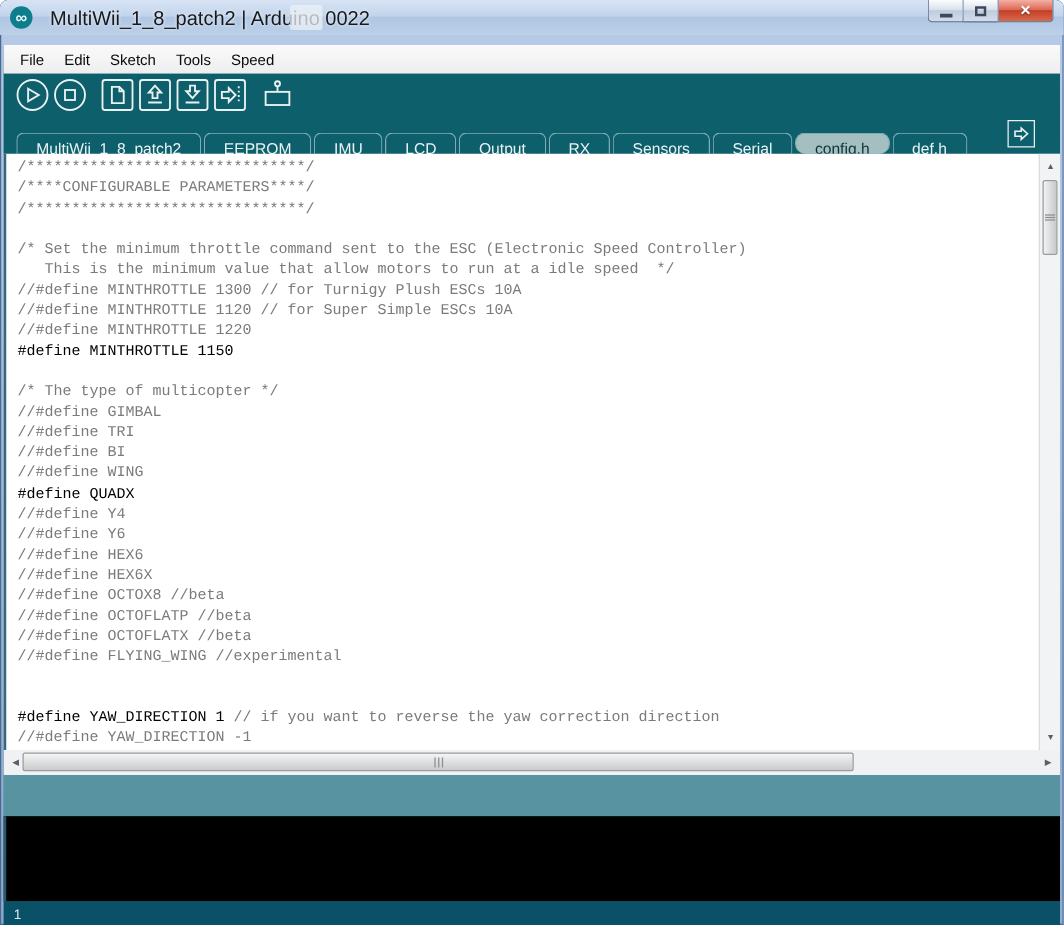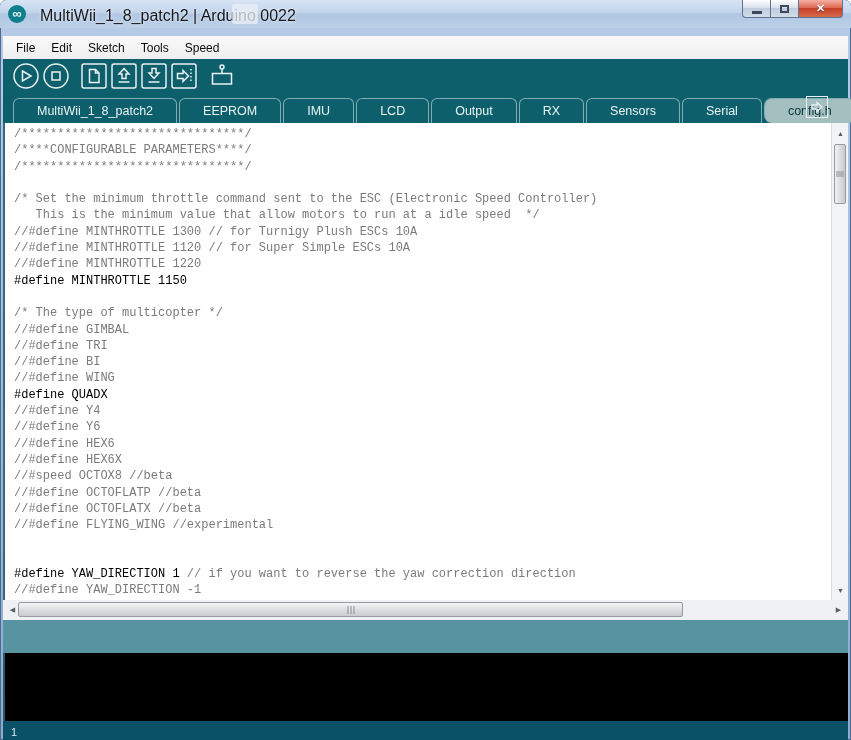--- a/index.html
+++ b/index.html
@@ -59,21 +59,21 @@
   }
   .tbtn { width:28px; height:28px; margin-right:2px; cursor:pointer; }
   .tbtn.gap { margin-left:8px; }
   .tbtn svg { width:100%; height:100%; }
   
   .tabbar {
     height:30px; background:#0d5f6c; position:relative;
     display:flex; align-items:flex-end; padding-left:10px;
   }
   .tab {
-    height:25px; line-height:25px; padding:0 23px; margin-right:2px;
+    height:17px; line-height:25px; padding:0 15px; margin-right:2px;
     border:1px solid #7fadb4; border-bottom:none; border-radius:6px 6px 0 0;
     color:#e9f3f3; font-size:12.5px; cursor:pointer; white-space:nowrap;
   }
   .tab.active { background:#a4bfbf; color:#0a343c;border-radius:8px; }
   .tab-menu-btn {
     position:absolute; right:20px; bottom:5px; width:22px; height:22px;
     border:1px solid #e9f1f1; cursor:pointer; display:flex; align-items:center; justify-content:center;
   }
   
   .editor {
@@ -253,21 +253,21 @@
           <div class="code-line"><span class="seg-c">/* The type of multicopter */</span></div>
           <div class="code-line"><span class="seg-c">//#define GIMBAL</span></div>
           <div class="code-line"><span class="seg-c">//#define TRI</span></div>
           <div class="code-line"><span class="seg-c">//#define BI</span></div>
           <div class="code-line"><span class="seg-c">//#define WING</span></div>
           <div class="code-line"><span class="seg-b">#define QUADX</span></div>
           <div class="code-line"><span class="seg-c">//#define Y4</span></div>
           <div class="code-line"><span class="seg-c">//#define Y6</span></div>
           <div class="code-line"><span class="seg-c">//#define HEX6</span></div>
           <div class="code-line"><span class="seg-c">//#define HEX6X</span></div>
-          <div class="code-line"><span class="seg-c">//#speed OCTOX8 //beta</span></div>
+          <div class="code-line"><span class="seg-c">//#define OCTOX8 //beta</span></div>
           <div class="code-line"><span class="seg-c">//#define OCTOFLATP //beta</span></div>
           <div class="code-line"><span class="seg-c">//#define OCTOFLATX //beta</span></div>
           <div class="code-line"><span class="seg-c">//#define FLYING_WING //experimental</span></div>
           <div class="code-line"></div>
           <div class="code-line"></div>
           <div class="code-line"><span class="seg-b">#define YAW_DIRECTION 1 </span><span class="seg-c">// if you want to reverse the yaw correction direction</span></div>
           <div class="code-line"><span class="seg-c">//#define YAW_DIRECTION -1</span></div>
         </div>
       <div class="vscroll">
         <div class="scroll-arrow" style="top:2px;">▲</div>

